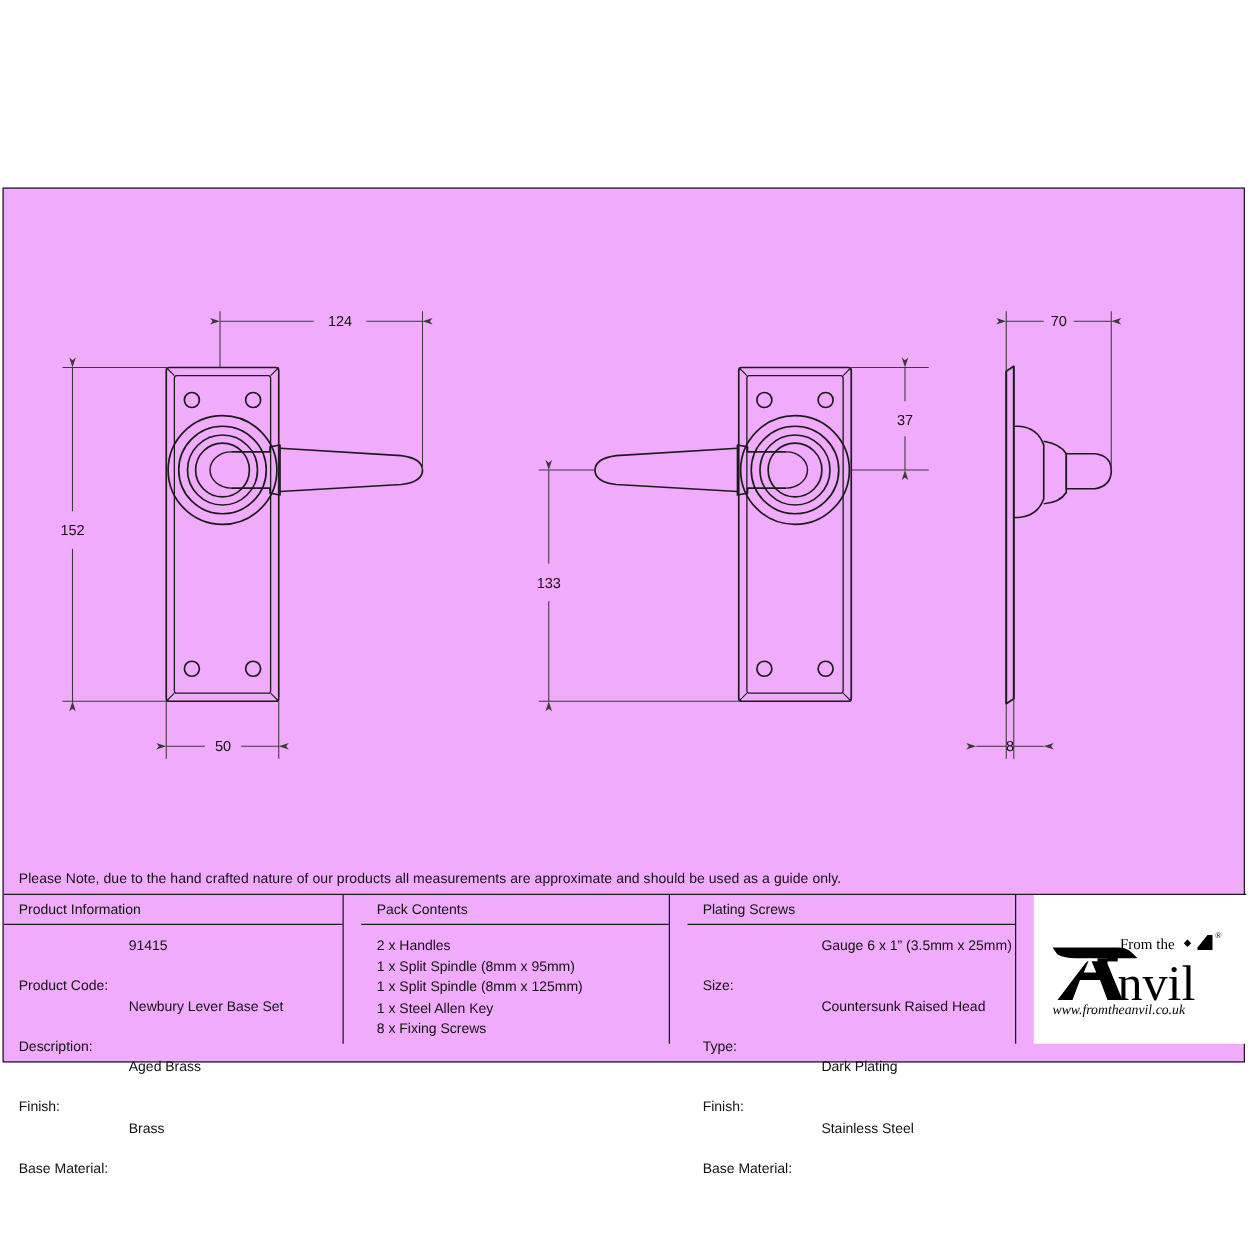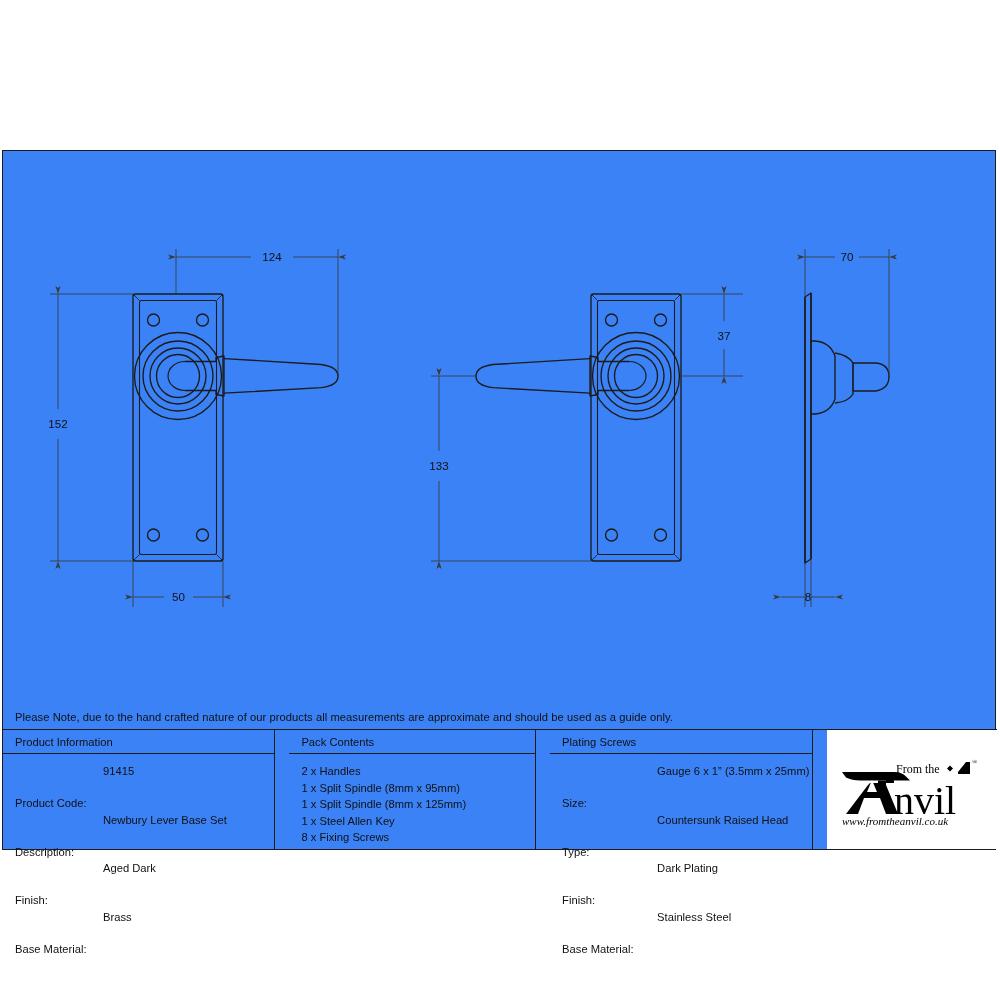--- a/index.html
+++ b/index.html
@@ -16,37 +16,37 @@
     overflow: hidden;
   }
   #sheet {
     position: absolute;
     left: 2px;
     top: 150px;
     width: 994px;
     height: 700px;
     border: 1.6px solid #1b1b1b;
     box-sizing: border-box;
-    background: #3b82f6;
+    background: #f0abfc;
   }
   #drawing-area {
     position: absolute;
     left: 0;
     top: 0;
     width: 994px;
     height: 556px;
   }
   svg.dwg {
     display: block;
   }
   
   #info-table {
     position: absolute;
     left: 0;
-    top: 553px;
+    top: 539px;
     width: 994px;
     height: 145px;
     box-sizing: border-box;
   }
   #note-row {
     height: 26px;
     border-bottom: 1.6px solid #1b1b1b;
     box-sizing: border-box;
     display: flex;
     align-items: center;
@@ -297,21 +297,21 @@
           <div class="spec-row">
             <span class="spec-label">Product Code:</span>
             <span class="spec-value">91415</span>
           </div>
           <div class="spec-row">
             <span class="spec-label">Description:</span>
             <span class="spec-value">Newbury Lever Base Set</span>
           </div>
           <div class="spec-row">
             <span class="spec-label">Finish:</span>
-            <span class="spec-value">Aged Dark</span>
+            <span class="spec-value">Aged Brass</span>
           </div>
           <div class="spec-row">
             <span class="spec-label">Base Material:</span>
             <span class="spec-value">Brass</span>
           </div>
         </div>
       </div>
 
       <div class="col c2">
         <div class="col-head">Pack Contents</div>

